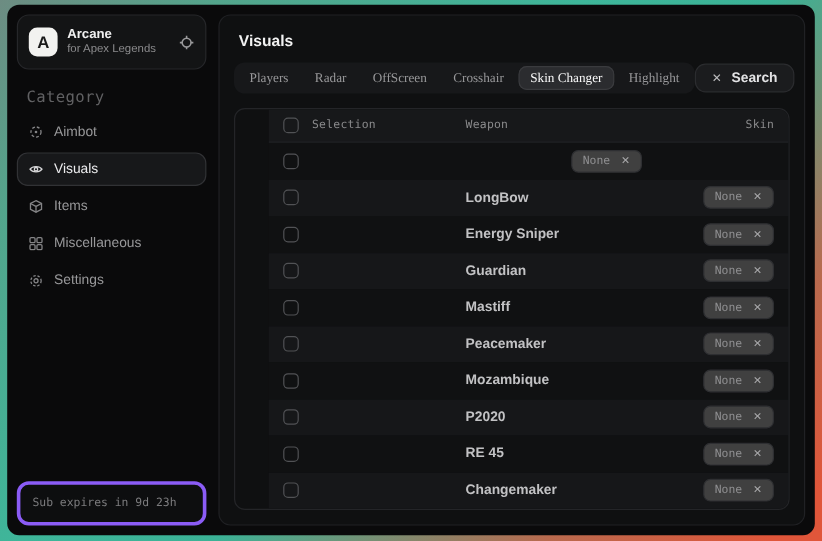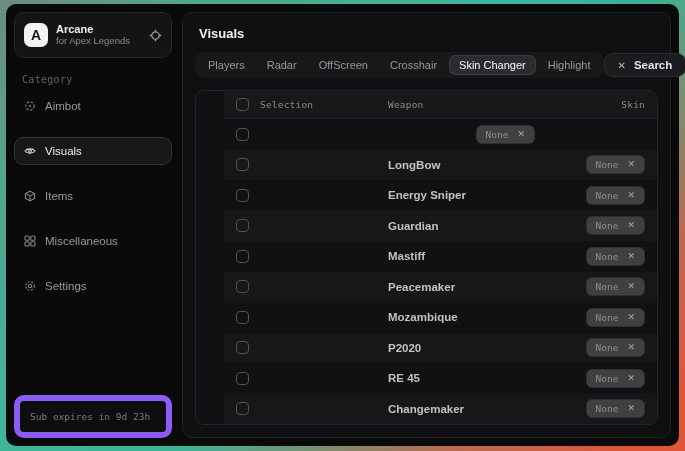--- a/index.html
+++ b/index.html
@@ -20,46 +20,46 @@
   }
   .logo{
     width:24px;height:24px;border-radius:7px;background:#f2f2f0;color:#1a1a1a;
     display:flex;align-items:center;justify-content:center;font-weight:bold;font-size:14px;flex:none;
   }
   .app-titles{display:flex;flex-direction:column;line-height:1.15;min-width:0;}
   .app-name{font-size:11px;font-weight:bold;color:#f0f0f0;}
   .app-sub{font-size:9.5px;color:#8b8b8d;white-space:nowrap;}
   .app-action{margin-left:auto;color:#9a9a9c;display:flex;flex:none;cursor:pointer;}
   .category{
-    font-family:"DejaVu Sans Mono",monospace;font-size:10px;color:#616163;
+    font-family:"DejaVu Sans Mono",monospace;font-size:13px;color:#616163;
     margin:6px 8px 7px 8px;letter-spacing:.3px;
   }
-  .nav{display:flex;flex-direction:column;gap:17px;}
+  .nav{display:flex;flex-direction:column;gap:3px;}
   .nav-item{
     display:flex;align-items:center;gap:9px;height:26px;padding:0 9px;border-radius:9px;
     border:1px solid transparent;color:#98989a;font-size:11.5px;cursor:pointer;
   }
   .nav-item .ic{display:flex;color:#848486;}
   .nav-item.active{background:#17181a;border-color:#313235;color:#ececee;}
   .nav-item.active .ic{color:#d8d8da;}
   .side-spacer{flex:1;}
   .session-card{
-    border:6px solid #8b5cf6;background:#0d0e0f;border-radius:10px;padding:8px 10px;
+    border:3px solid #8b5cf6;background:#0d0e0f;border-radius:10px;padding:8px 10px;
     font-family:"DejaVu Sans Mono",monospace;font-size:9.5px;line-height:1.6;
   }
   .session-line1{color:#7c7c7e;}
   .session-line2{color:#a0a0a2;}
   
   .main{
     flex:1;background:#0f1011;border:1px solid #202124;border-radius:10px;
     box-sizing:border-box;padding:11px 12px 12px 12px;display:flex;flex-direction:column;min-width:0;
   }
   .page-title{font-size:13px;font-weight:bold;color:#f2f2f2;margin:2px 2px 11px 4px;}
   .toolbar{display:flex;align-items:center;justify-content:space-between;margin-bottom:12px;}
-  .tabs{display:inline-flex;align-items:center;gap:2px;background:#17181a;border-radius:9px;padding:3px;}
+  .tabs{display:inline-flex;align-items:center;gap:2px;background:#17181a;border-radius:9px;padding:3px;font-family:Liberation Serif, serif;}
   .tab{
     padding:4px 10px;font-size:11px;color:#98989a;border-radius:7px;cursor:pointer;white-space:nowrap;
   }
   .tab.active{background:#2b2c2f;color:#fafafa;box-shadow:0 0 0 1px #3a3b3e inset;}
   .search-btn{
     display:flex;align-items:center;gap:8px;padding:5px 13px;background:#1b1c1e;border:1px solid #2b2c2f;
     border-radius:9px;color:#e2e2e4;font-size:11.5px;font-weight:bold;cursor:pointer;
   }
   .search-btn .glyph{font-size:10px;color:#bdbdbf;font-weight:normal;}
   

